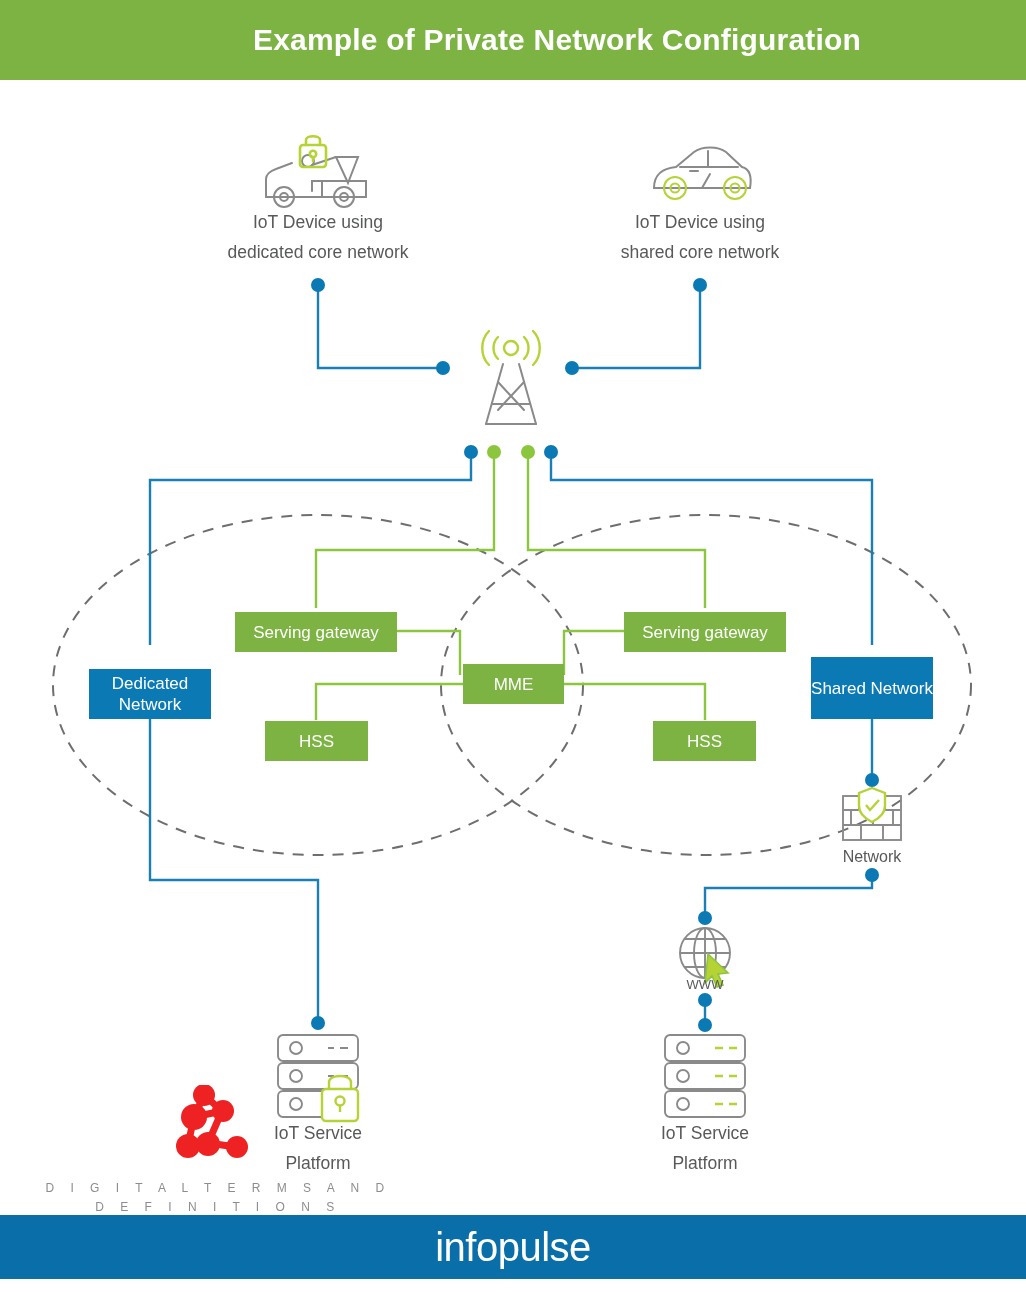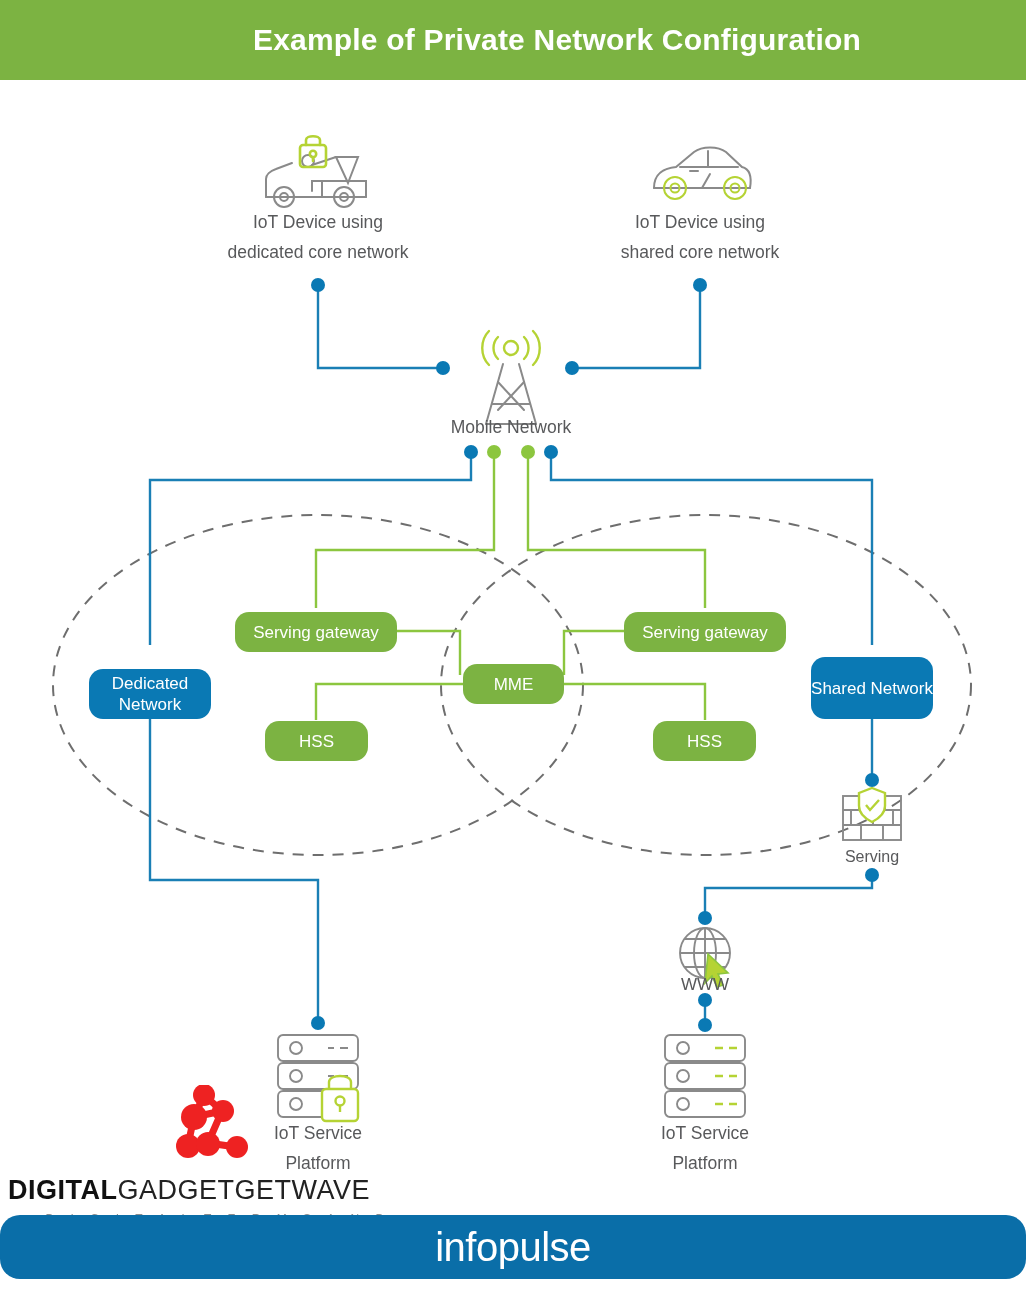--- a/index.html
+++ b/index.html
@@ -26,29 +26,29 @@
 
   
   .nlabel{
     position:absolute;text-align:center;color:#58595b;
     font-size:17.5px;line-height:30px;white-space:pre-line;
   }
 
   
   .box{
     position:absolute;display:flex;align-items:center;justify-content:center;
-    color:#ffffff;text-align:center;line-height:21px;border-radius:14px;
+    color:#ffffff;text-align:center;line-height:21px;
   }
   .box-green{background:#7cb342;font-size:17px;}
   .box-blue{background:#0a79b4;font-size:17px;}
 
   
   .footer{
     position:absolute;left:0;top:1215px;width:1026px;height:64px;
-    background:#0a6ea8;display:flex;align-items:center;justify-content:center;border-radius:20px;
+    background:#0a6ea8;display:flex;align-items:center;justify-content:center;
   }
   .footer-logo{color:#ffffff;font-size:40px;letter-spacing:-.5px;}
 
   
   .wm{position:absolute;left:8px;top:1175px;width:420px;}
   .wm-main{font-size:27px;letter-spacing:.5px;color:#111;white-space:nowrap;}
   .wm-main .lite{font-weight:normal;color:#222;}
   .wm-main .bold{font-weight:bold;}
   .wm-sub{
     font-size:12px;letter-spacing:6.5px;color:#8d8d8d;text-align:center;
@@ -223,25 +223,24 @@
       </g>
 
     </svg>
 
     <div class="nlabel" style="left:178px;top:127px;width:280px;">IoT Device using
 dedicated core network</div>
 
     <div class="nlabel" style="left:560px;top:127px;width:280px;">IoT Device using
 shared core network</div>
 
-    <div class="nlabel" style="left:391px;top:332px;width:240px;">Mobile Network</div>
-
-    <div class="nlabel" style="left:792px;top:762px;width:160px;font-size:16px;">Serving</div>
-
-    <div class="nlabel" style="left:625px;top:890px;width:160px;font-size:17px;">WWW</div>
+
+    <div class="nlabel" style="left:792px;top:762px;width:160px;font-size:16px;">Network</div>
+
+    <div class="nlabel" style="left:625px;top:890px;width:160px;font-size:13px;">WWW</div>
 
     <div class="nlabel" style="left:218px;top:1038px;width:200px;">IoT Service
 Platform</div>
 
     <div class="nlabel" style="left:605px;top:1038px;width:200px;">IoT Service
 Platform</div>
 
     <div class="box box-blue" style="left:89px;top:577px;width:122px;height:50px;margin-top:12px;">Dedicated
 Network</div>
 
@@ -269,21 +268,20 @@
       <circle cx="44" cy="10" r="11"></circle>
       <circle cx="34" cy="32" r="13"></circle>
       <circle cx="63" cy="26" r="11"></circle>
       <circle cx="28" cy="61" r="12"></circle>
       <circle cx="48" cy="59" r="12"></circle>
       <circle cx="77" cy="62" r="11"></circle>
     </g>
   </svg>
 
   <div class="wm">
-    <div class="wm-main"><span class="bold">DIGITAL</span><span class="lite">GADGETGETWAVE</span></div>
     <div class="wm-sub">
       <div>D I G I T A L   T E R M S   A N D</div>
       <div>D E F I N I T I O N S</div>
     </div>
   </div>
 
   <div class="footer">
     <div class="footer-logo">infopulse</div>
   </div>
 

